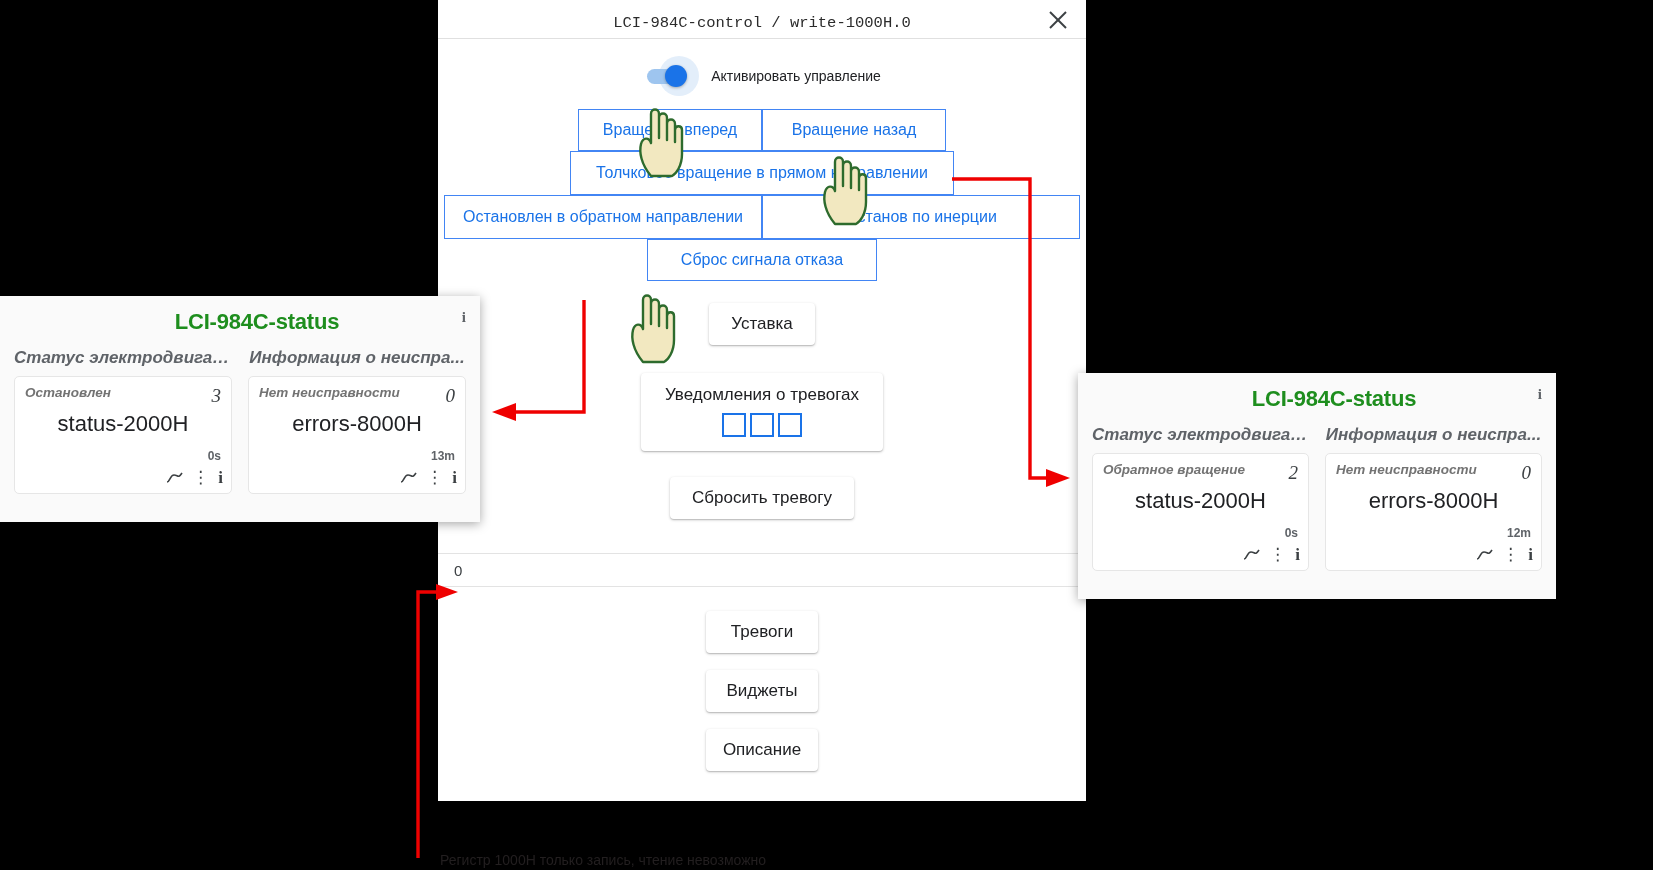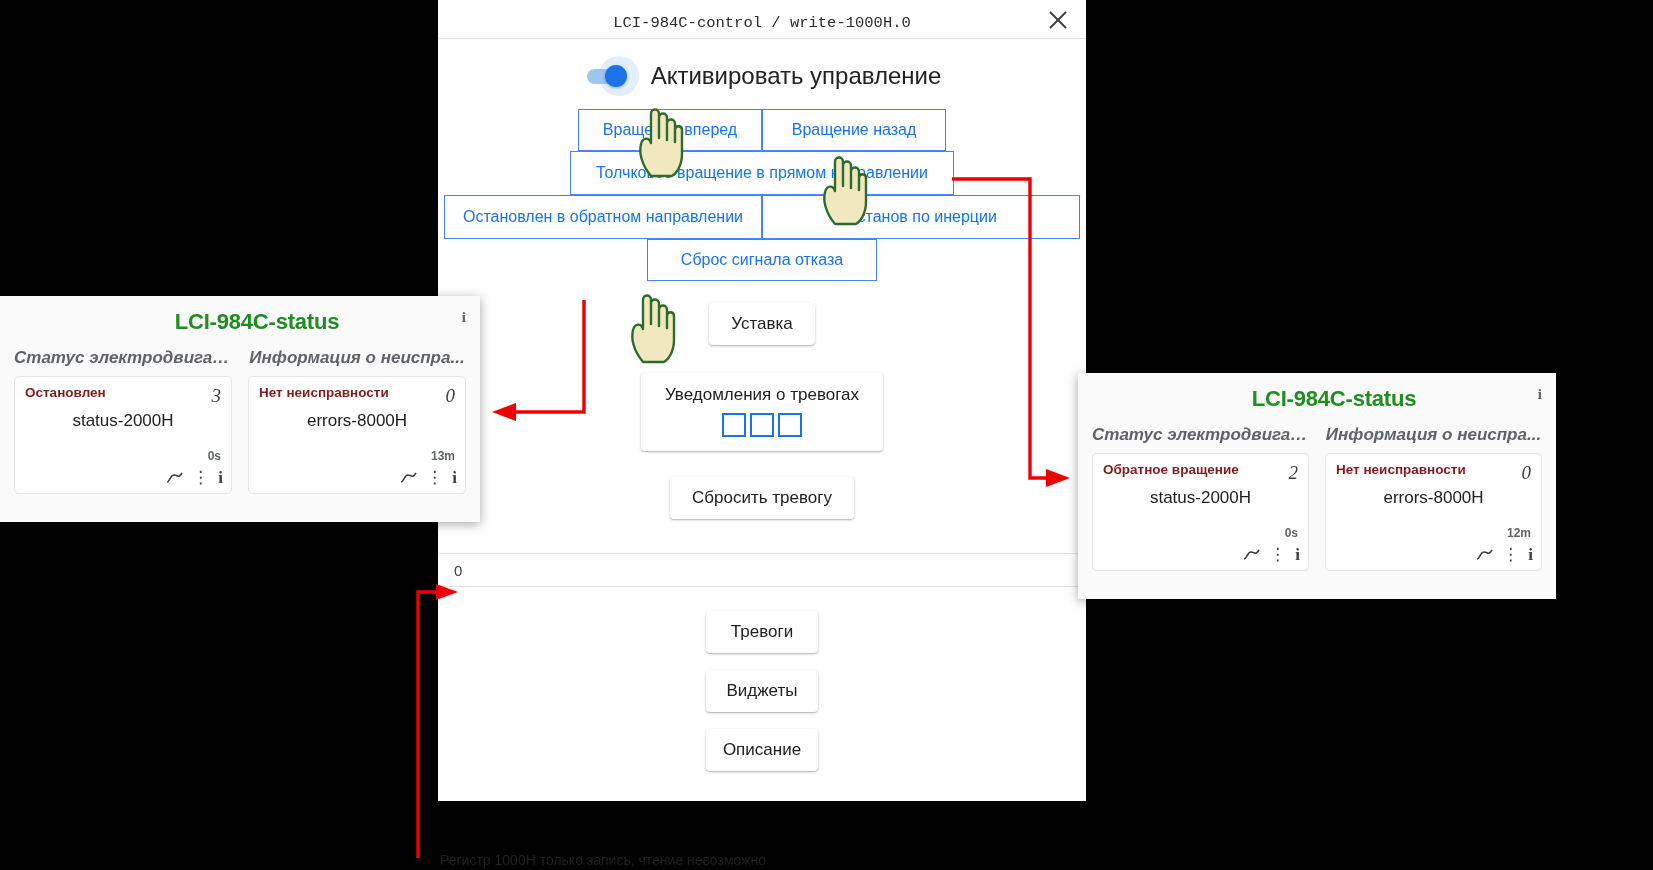--- a/index.html
+++ b/index.html
@@ -87,21 +87,21 @@
     background: #9ec5ef;
   }
   .switch-knob {
     position: absolute;
     left: 22px; top: 8px;
     width: 22px; height: 22px;
     border-radius: 50%;
     background: #1a73e8;
     box-shadow: 0 1px 3px rgba(0,0,0,.3);
   }
-  .toggle-label { font-size: 24px; color: #202124; }
+  .toggle-label { font-size: 14px; color: #202124; }
 
   
   .btn-rows { display: flex; flex-direction: column; align-items: center; }
   .btn-row { display: flex; justify-content: center; }
   .obtn {
     border: 1px solid #4285f4;
     background: #fff;
     color: #1a73e8;
     font-size: 16px;
     font-family: "Liberation Sans", sans-serif;
@@ -207,31 +207,31 @@
   .sc-panel {
     background: #fff;
     border: 1px solid #e6e6e6;
     border-radius: 5px;
     height: 118px;
     position: relative;
     padding: 8px 10px 6px 10px;
   }
   .sc-row1 { display:flex; align-items: flex-start; justify-content: space-between; }
   .sc-state {
-    font-size: 13.5px; font-weight: bold; 
-    color: #7f1d1d;
+    font-size: 13.5px; font-weight: bold; font-style: italic;
+    color: #737373;
     white-space: nowrap; overflow:hidden; text-overflow:ellipsis;
   }
   .sc-num {
     font-size: 19px; font-style: italic; color: #3c4043;
     font-family: "Liberation Serif", serif;
     margin-left: 8px;
   }
   .sc-regname {
-    text-align: center; font-size: 17px; color: #202124; margin-top: 4px;
+    text-align: center; font-size: 22px; color: #202124; margin-top: 4px;
   }
   .sc-age {
     position: absolute; right: 10px; bottom: 30px;
     font-size: 12px; font-weight: bold; color: #5f6368; margin-left: 31px;
   }
   .sc-foot {
     position: absolute; right: 8px; bottom: 5px;
     display: flex; align-items: center; gap: 9px;
   }
   .sc-foot span { cursor: pointer; color:#3c4043; display:flex; align-items:center; }

